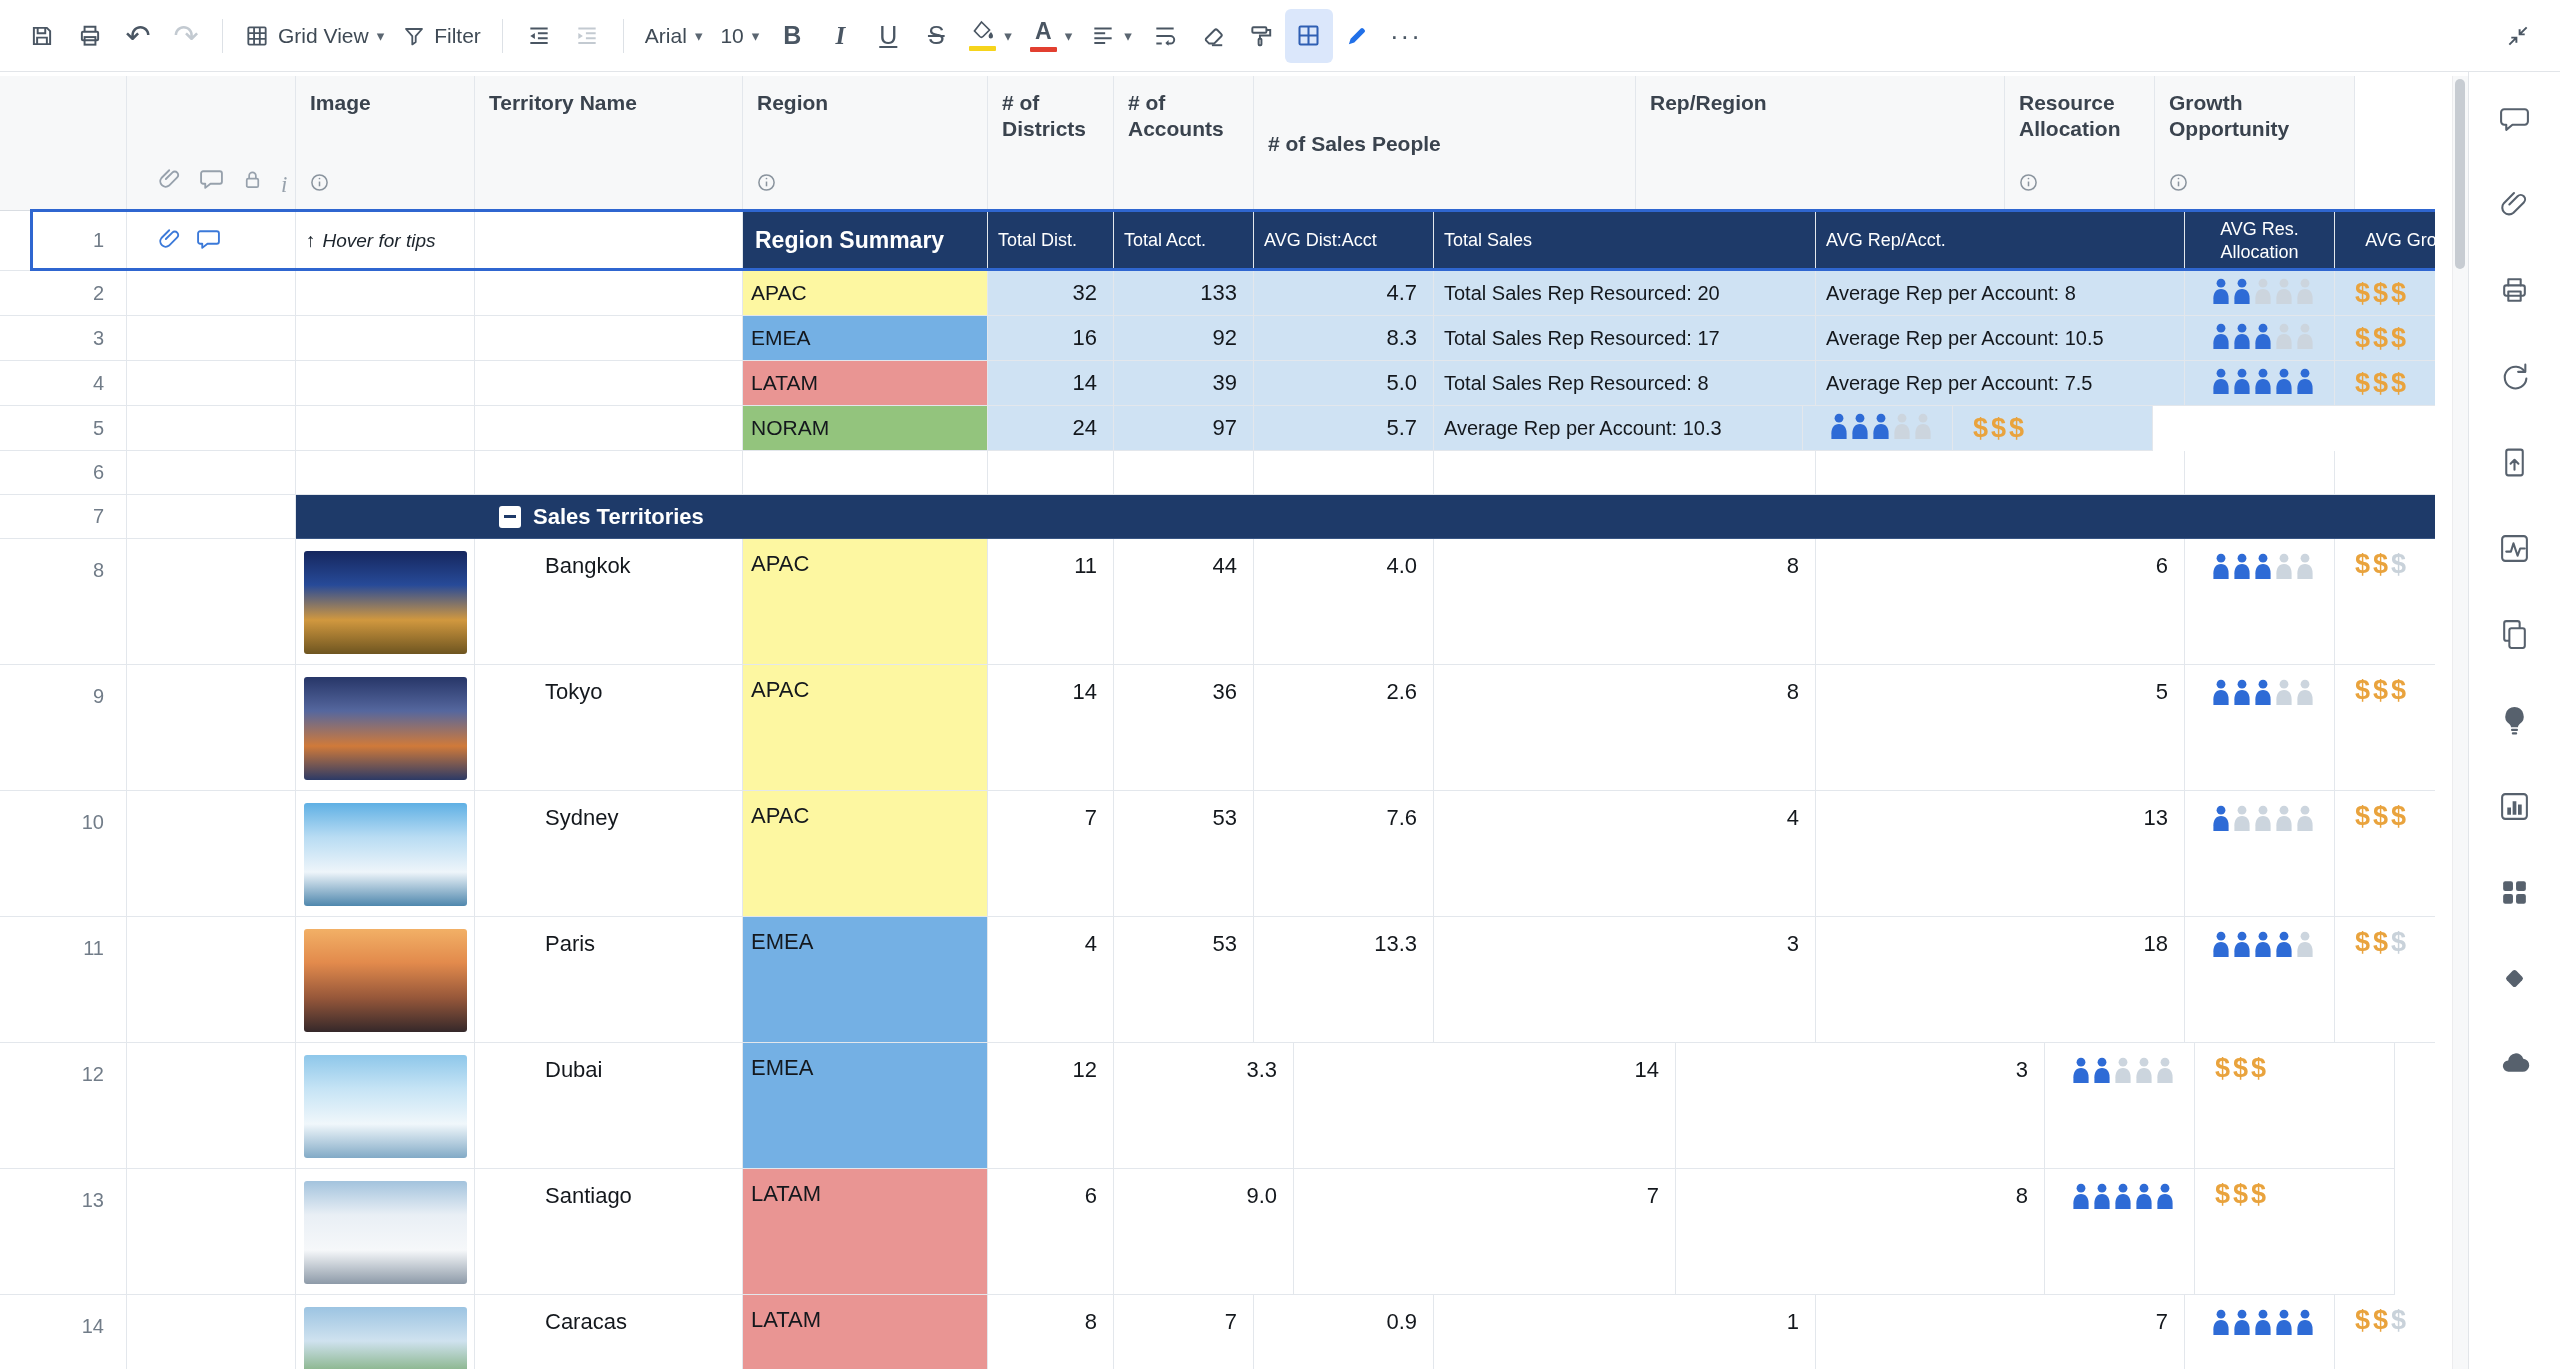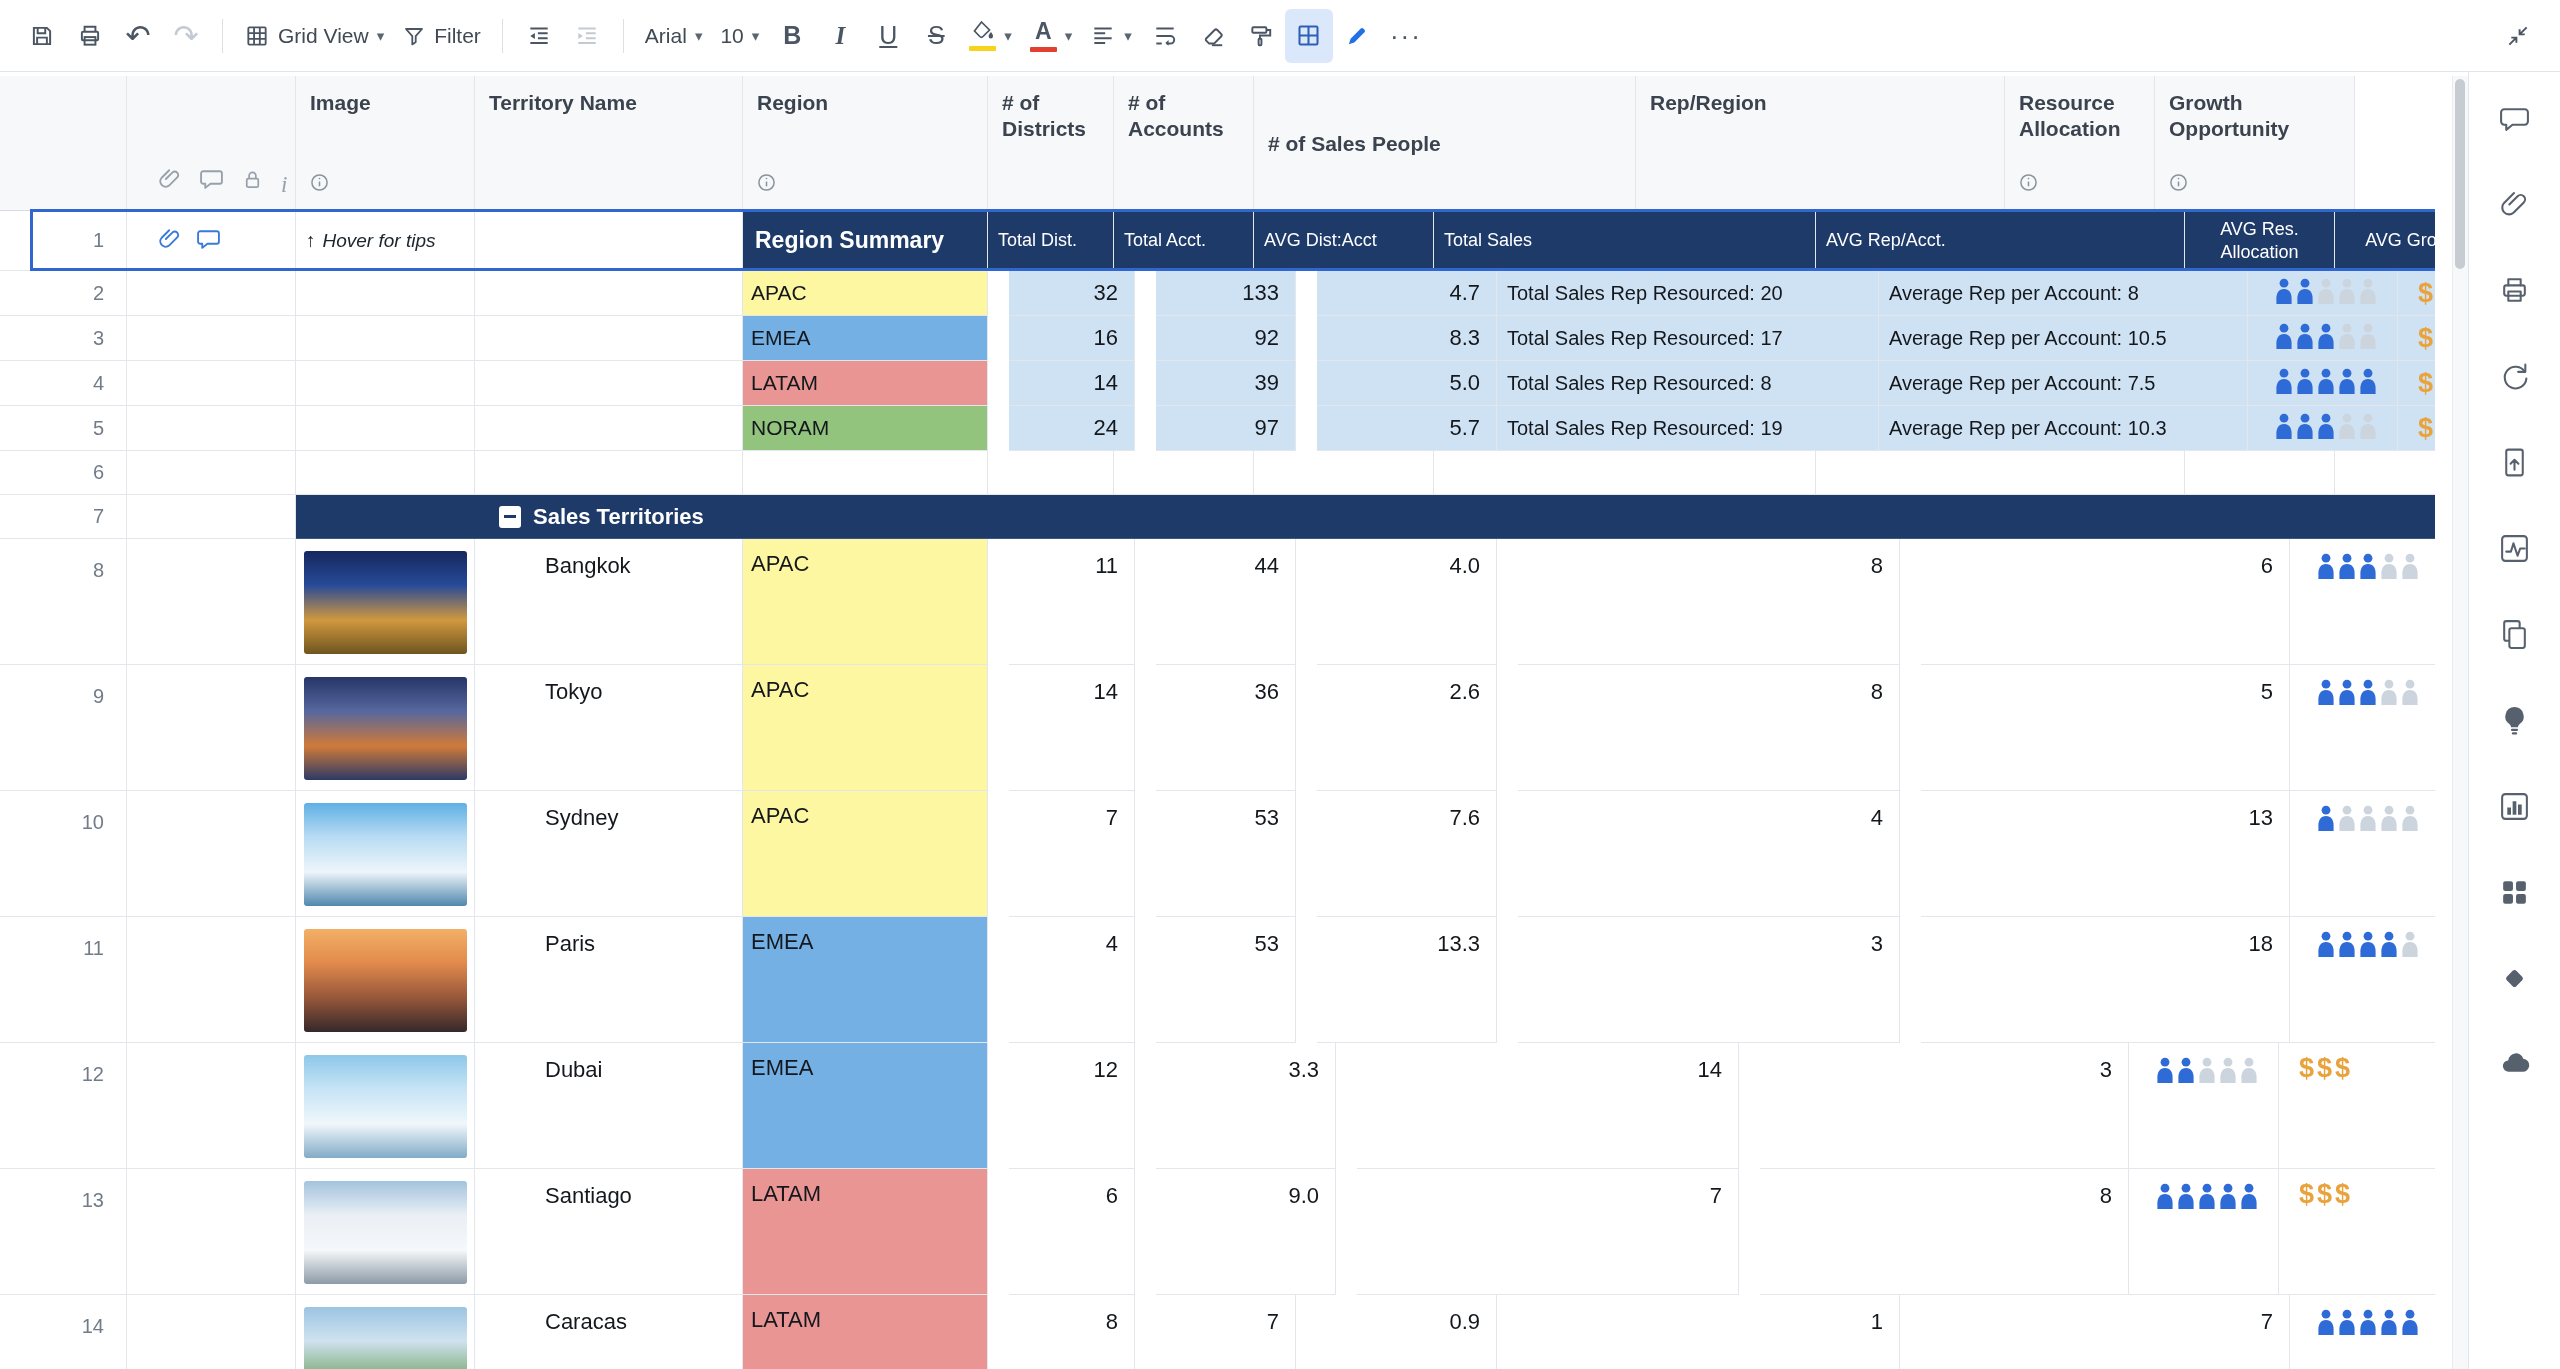--- a/index.html
+++ b/index.html
@@ -40,21 +40,21 @@
   .hicons{align-items:flex-end;padding:0 0 14px 30px;gap:17px;color:#97a1ac;}
   .ital{font-family:"Liberation Serif",serif;font-style:italic;font-size:23px;line-height:1;color:#97a1ac;}
   .ricons{gap:14px;padding-left:30px;}
   .notecell{font-size:19px;padding-left:10px;gap:7px;color:#1c242c;}
   .noteit{font-style:italic;}
   .navy{background:var(--navy);color:#fff;border-bottom-color:#3a5684;}
   .navytitle{font-weight:bold;font-size:23px;padding-left:12px;}
   .navylabel{font-size:18px;padding-left:10px;}
   .centerlbl{justify-content:center;text-align:center;padding:0 4px;line-height:1.25;}
   .fillb{background:var(--fill);}
-  .num{justify-content:flex-end;padding-right:16px;font-size:22px;margin-left:21px;}
+  .num{justify-content:flex-end;padding-right:16px;font-size:22px;}
   .txt{padding-left:10px;font-size:20px;}
   .regioncell{padding-left:8px;font-size:21px;}
   .top{align-items:flex-start;}
   .tname{padding:14px 0 0 70px;font-size:22px;}
   .tregion{padding:12px 0 0 8px;font-size:22px;}
   .num.top{padding-top:14px;}
   .people{padding-left:26px;}
   .people.top{padding-top:14px;}
   .pwrap{display:flex;gap:1px;}
   .dollars{padding-left:20px;}
@@ -486,21 +486,20 @@
       </div>
       <div class="row" style="height: 45px;">
         <div class="c gut" style="width: 127px;">5</div>
         <div class="c" style="width: 169px;"></div>
         <div class="c" style="width: 179px;"></div>
         <div class="c" style="width: 268px;"></div>
         <div class="c regioncell" style="width: 245px; background: rgb(147, 196, 125);">NORAM</div>
         <div class="c fillb num" style="width: 126px;">24</div>
         <div class="c fillb num" style="width: 140px;">97</div>
         <div class="c fillb num" style="width: 180px;">5.7</div>
-        <div class="c fillb txt" style="width: 382px;">Total Sales Rep Resourced: 19</div>
         <div class="c fillb txt" style="width: 369px;">Average Rep per Account: 10.3</div>
         <div class="c fillb people" style="width: 150px;">
           <span class="pwrap">
             <span><svg width="20" height="26" viewBox="0 0 20 26">
                 <circle cx="10" cy="5.2" r="4.4" fill="#2e6bd6"></circle>
                 <path d="M10 11C4.8 11 2.4 15.2 2.4 20.2L2.4 26L17.6 26L17.6 20.2C17.6 15.2 15.2 11 10 11Z" fill="#2e6bd6"></path>
               </svg></span>
             <span><svg width="20" height="26" viewBox="0 0 20 26">
                 <circle cx="10" cy="5.2" r="4.4" fill="#2e6bd6"></circle>
                 <path d="M10 11C4.8 11 2.4 15.2 2.4 20.2L2.4 26L17.6 26L17.6 20.2C17.6 15.2 15.2 11 10 11Z" fill="#2e6bd6"></path>

